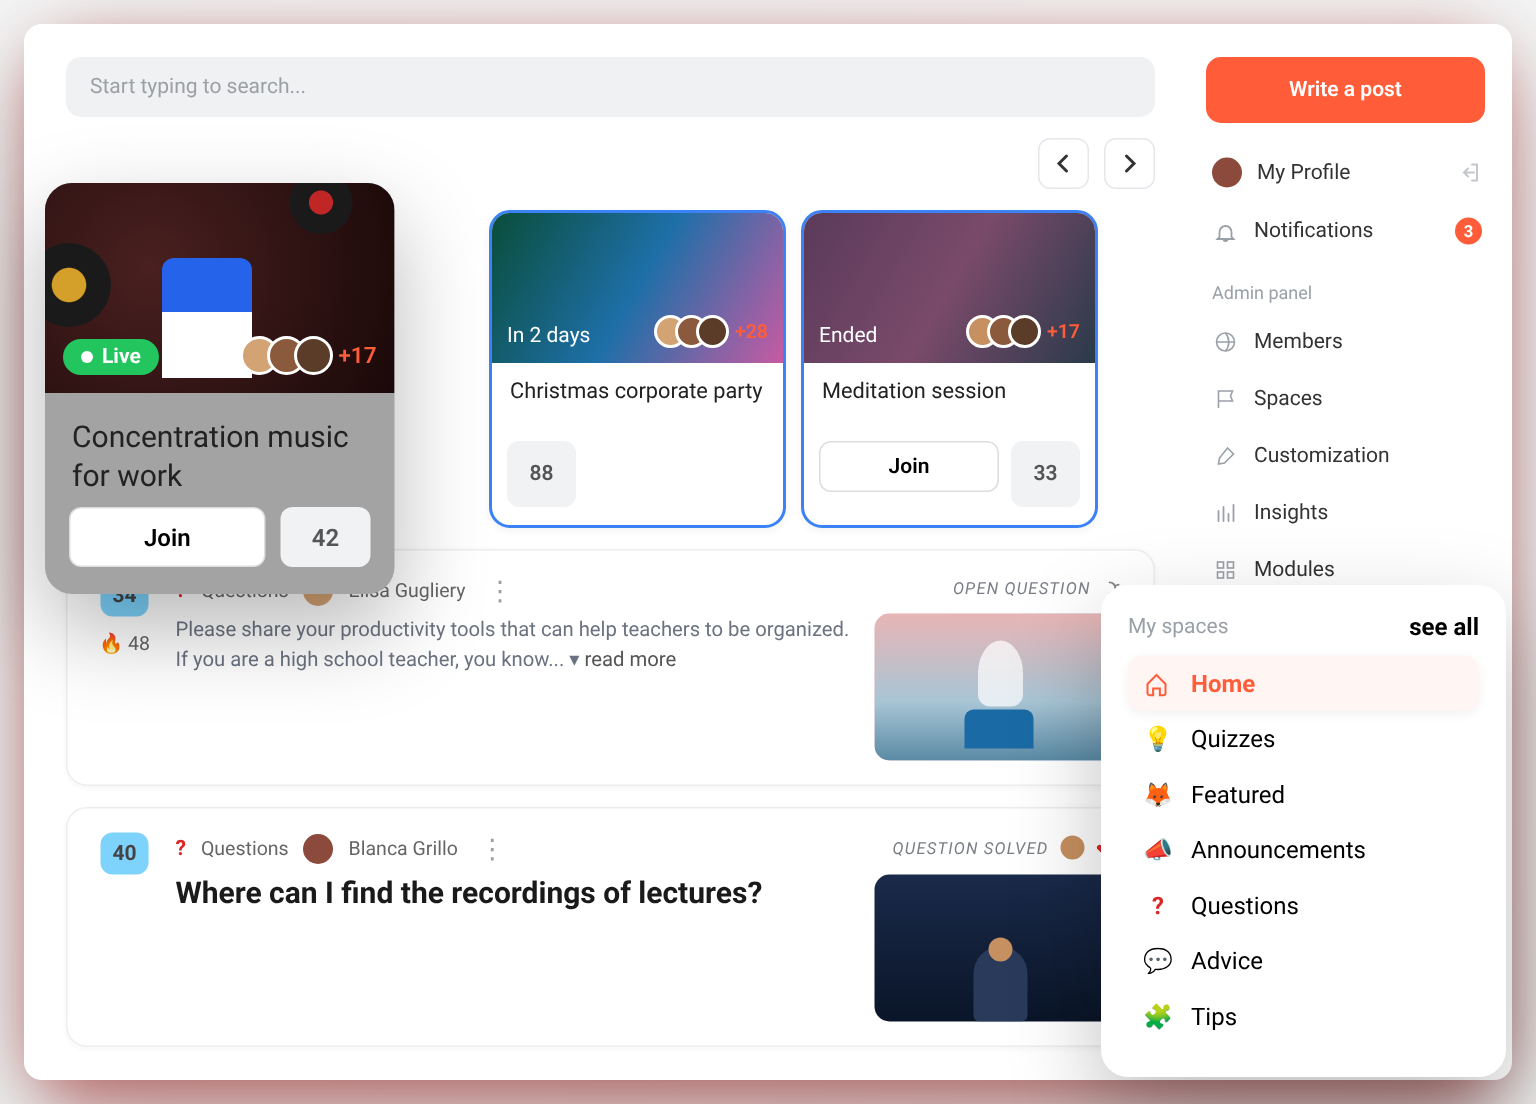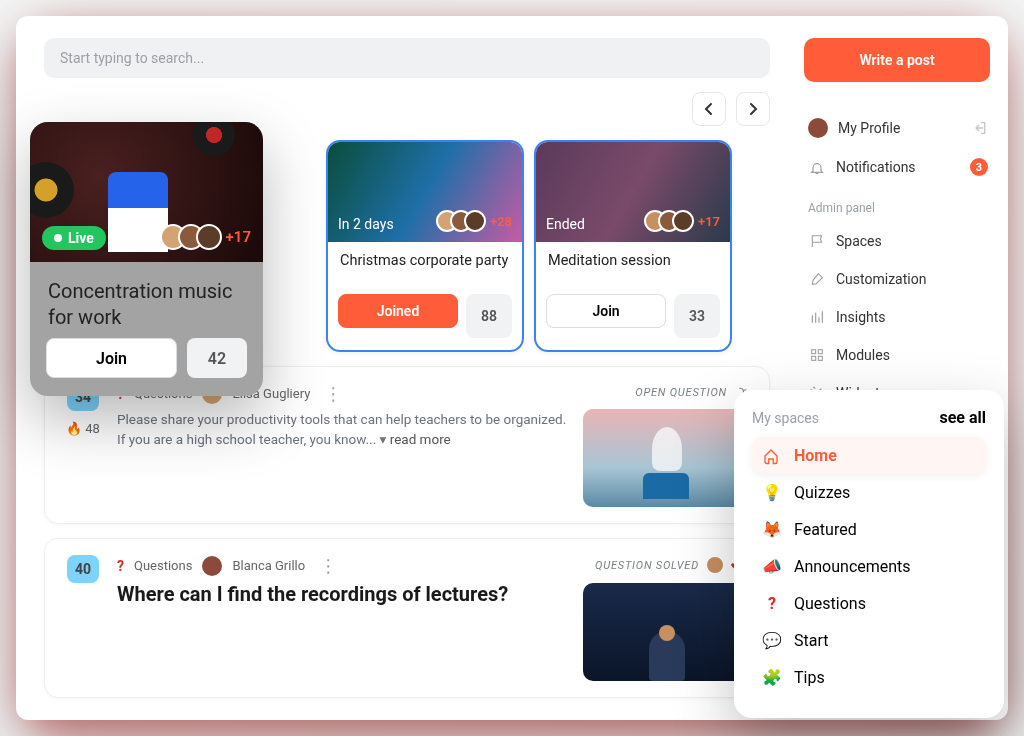--- a/index.html
+++ b/index.html
@@ -28,21 +28,21 @@
 .vote{background:#7dd3fc;border-radius:8px;padding:6px 8px;font-weight:700;color:#444;font-size:14px}
 .fire{font-size:13px;color:#666;display:flex;align-items:center;gap:3px}
 .post-body{flex:1}
 .post-meta{display:flex;align-items:center;gap:10px;font-size:13px;color:#666;margin-bottom:6px}
 .qmark{color:#dc2626;font-weight:700;font-size:14px}
 .post-title{font-size:20px;font-weight:700;color:#1a1a1a;line-height:1.25;margin-bottom:6px}
 .post-excerpt{font-size:13.5px;color:#6b7280;line-height:1.45}
 .readmore{color:#555;font-weight:400;cursor:pointer}
 .post-status{font-size:11px;letter-spacing:.8px;color:#7a7f87;font-style:italic;display:flex;align-items:center;gap:6px}
 .post-thumb{width:168px;height:98px;border-radius:10px;background:linear-gradient(135deg,#fbc2c2,#8bb5e0);flex-shrink:0;position:relative;overflow:hidden}
-.write-btn{height:44px;background:#ff5d3a;color:#fff;border-radius:10px;display:flex;align-items:center;justify-content:center;font-weight:600;font-size:14px;cursor:pointer;margin-bottom:23px}
+.write-btn{height:44px;background:#ff5d3a;color:#fff;border-radius:10px;display:flex;align-items:center;justify-content:center;font-weight:600;font-size:14px;cursor:pointer;margin-bottom:10px}
 .r-item{display:flex;align-items:center;gap:10px;padding:7px 4px;font-size:14px;color:#333;cursor:pointer;border-radius:8px;position:relative}
 .r-item .ic{width:18px;height:18px;color:#9aa0a8;display:flex;align-items:center;justify-content:center}
 .r-sect{font-size:12px;color:#9aa0a8;margin:12px 0 4px;padding-left:4px}
 .badge{background:#ff5d3a;color:#fff;width:18px;height:18px;border-radius:50%;font-size:11px;font-weight:700;display:flex;align-items:center;justify-content:center;position:absolute;right:2px}
 .logout-ic{position:absolute;right:2px;color:#c3c7cd}
 
 .float-event{position:absolute;left:30px;top:122px;width:233px;background:#a3a3a3;border-radius:18px;box-shadow:0 24px 60px rgba(0,0,0,.28);z-index:5;overflow:hidden}
 .fe-img{height:140px;background:linear-gradient(130deg,#2a0a0a,#6b1e1e 40%,#d1a33a);position:relative;padding:12px;display:flex;align-items:flex-end;justify-content:space-between}
 .live-pill{background:#22c55e;color:#fff;border-radius:999px;padding:4px 12px;font-weight:700;font-size:14px;display:flex;align-items:center;gap:6px}
 .live-dot{width:8px;height:8px;background:#fff;border-radius:50%}
@@ -100,21 +100,20 @@
             <div class="avatars">
                 <div class="av" style="background:#d4a373"></div>
                 <div class="av" style="background:#8b5a3c"></div>
                 <div class="av" style="background:#5a3c28"></div>
               </div>
             <span class="plus-count">+28</span>
           </div>
         </div>
         <div class="event-title">Christmas corporate party</div>
         <div class="event-actions">
-          <div class="btn primary">Joined</div>
           <div class="count-box">88</div>
         </div>
       </div>
       <div class="event">
         <div class="event-img" style="background:linear-gradient(120deg,#5a3a5a,#7a4a6a,#2a3a4a)">
           <span>Ended</span>
           <div style="display:flex;align-items:center">
             <div class="avatars">
                 <div class="av" style="background:#c79060"></div>
                 <div class="av" style="background:#8b5a3c"></div>
@@ -211,20 +210,29 @@
           </svg>
         </span>
       <span>Notifications</span>
       <span class="badge">3</span>
     </div>
 
     <div class="r-sect">Admin panel</div>
     <div class="r-item">
         <span class="ic">
           <svg width="16" height="16" viewBox="0 0 24 24">
+            <circle cx="12" cy="12" r="9" stroke="currentColor" stroke-width="1.6" fill="none"></circle>
+            <path d="M3 12h18M12 3a14 14 0 0 1 0 18" stroke="currentColor" stroke-width="1.6" fill="none"></path>
+          </svg>
+        </span>
+        <span>Members</span>
+      </div>
+    <div class="r-item">
+        <span class="ic">
+          <svg width="16" height="16" viewBox="0 0 24 24">
             <path d="M5 4h14l-2 5 2 5H5V4zM5 4v17" stroke="currentColor" stroke-width="1.6" fill="none"></path>
           </svg>
         </span>
         <span>Spaces</span>
       </div>
     <div class="r-item">
         <span class="ic">
           <svg width="16" height="16" viewBox="0 0 24 24">
             <path d="M14 4l6 6-9 9-6 1 1-6 8-10z" stroke="currentColor" stroke-width="1.6" fill="none"></path>
           </svg>
@@ -310,19 +318,19 @@
   <div class="sp-item">
       <span class="sp-ic">📣</span>
       <span>Announcements</span>
     </div>
   <div class="sp-item">
       <span class="sp-ic qmark">?</span>
       <span>Questions</span>
     </div>
   <div class="sp-item">
       <span class="sp-ic">💬</span>
-      <span>Start</span>
+      <span>Advice</span>
     </div>
   <div class="sp-item">
       <span class="sp-ic">🧩</span>
       <span>Tips</span>
     </div>
 </div>
 
 </body></html>

